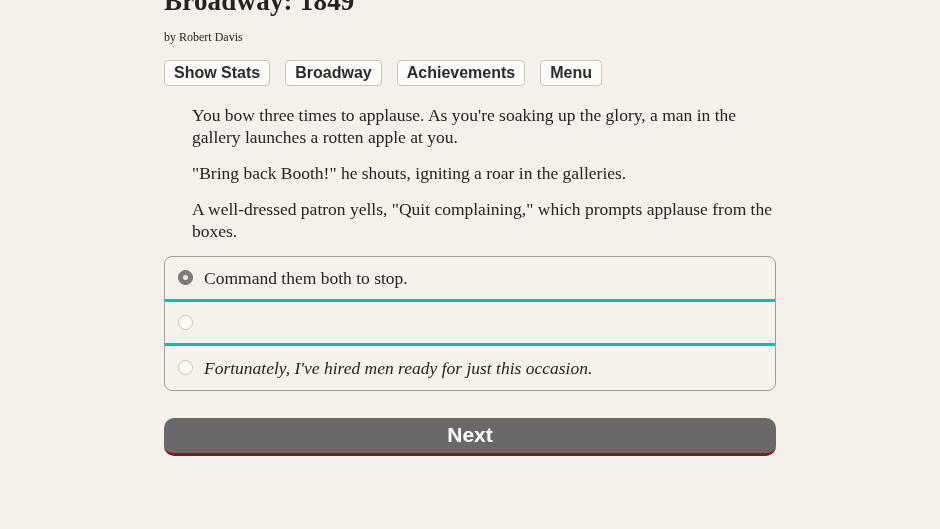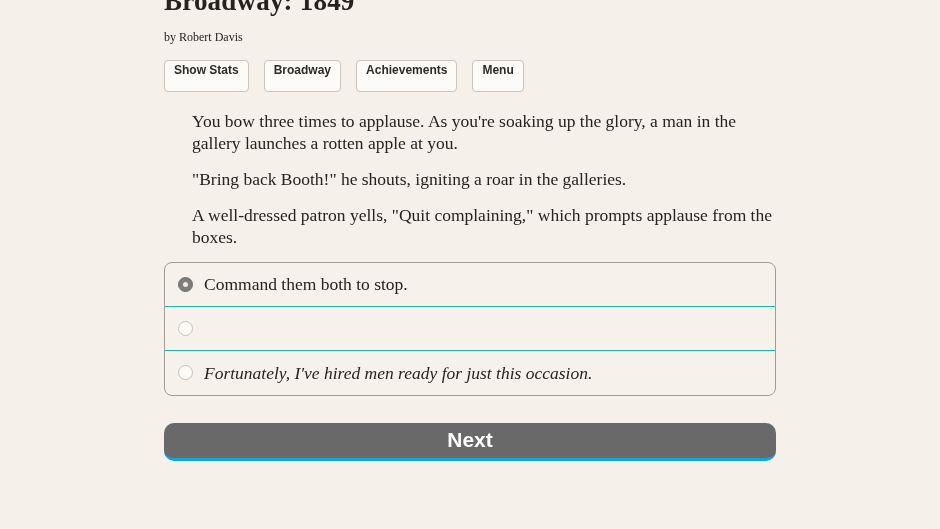--- a/index.html
+++ b/index.html
@@ -27,27 +27,27 @@
     font-size: 12px;
     line-height: 1.25;
   }
   .toolbar {
     margin-top: 15px;
     display: flex;
     gap: 15px;
   }
   .toolbar button {
     font-family: "Liberation Sans", "DejaVu Sans", sans-serif;
-    font-size: 12px;
+    font-size: 16px;
     font-weight: 700;
     color: #2b2b2b;
     background: #fcfbf8;
     border: 1px solid #c9c4bc;
     border-radius: 4px;
-    padding: 3px 9px 13px;
+    padding: 3px 9px 3px;
     line-height: 1.1;
     cursor: pointer;
   }
   .story { margin-top: 18px; margin-left: 28px; }
   .story p {
     font-size: 17.5px;
     line-height: 22px;
     margin-bottom: 14px;
   }
   .choices {
@@ -56,21 +56,21 @@
     border-radius: 8px;
     background: #f6f2eb;
     overflow: hidden;
   }
   .choice-row {
     display: flex;
     align-items: center;
     gap: 11px;
     padding: 10px 13px;
     min-height: 44px;
-    border-bottom: 1px solid #14b8a6;
+    border-bottom: 3px solid #14b8a6;
     cursor: pointer;
   }
   .choice-row:last-child { border-bottom: none; font-style: italic; }
   .radio {
     width: 15px;
     height: 15px;
     border-radius: 50%;
     background: #fbfaf7;
     border: 1px solid #c6c1b9;
     flex: 0 0 auto;
@@ -93,21 +93,21 @@
     font-size: 17.5px;
     line-height: 22px;
   }
   .next-button {
     display: block;
     width: 100%;
     margin-top: 27px;
     height: 38px;
     background: #696969;
     border: none;
-    border-bottom: 3px solid #0ea5e9;
+    border-bottom: 3px solid #7f1d1d;
     border-radius: 10px;
     color: #ffffff;
     font-family: "Liberation Sans", "DejaVu Sans", sans-serif;
     font-size: 21px;
     font-weight: 700;
     text-align: center;
     cursor: pointer;
   }
 </style>
 </head>

